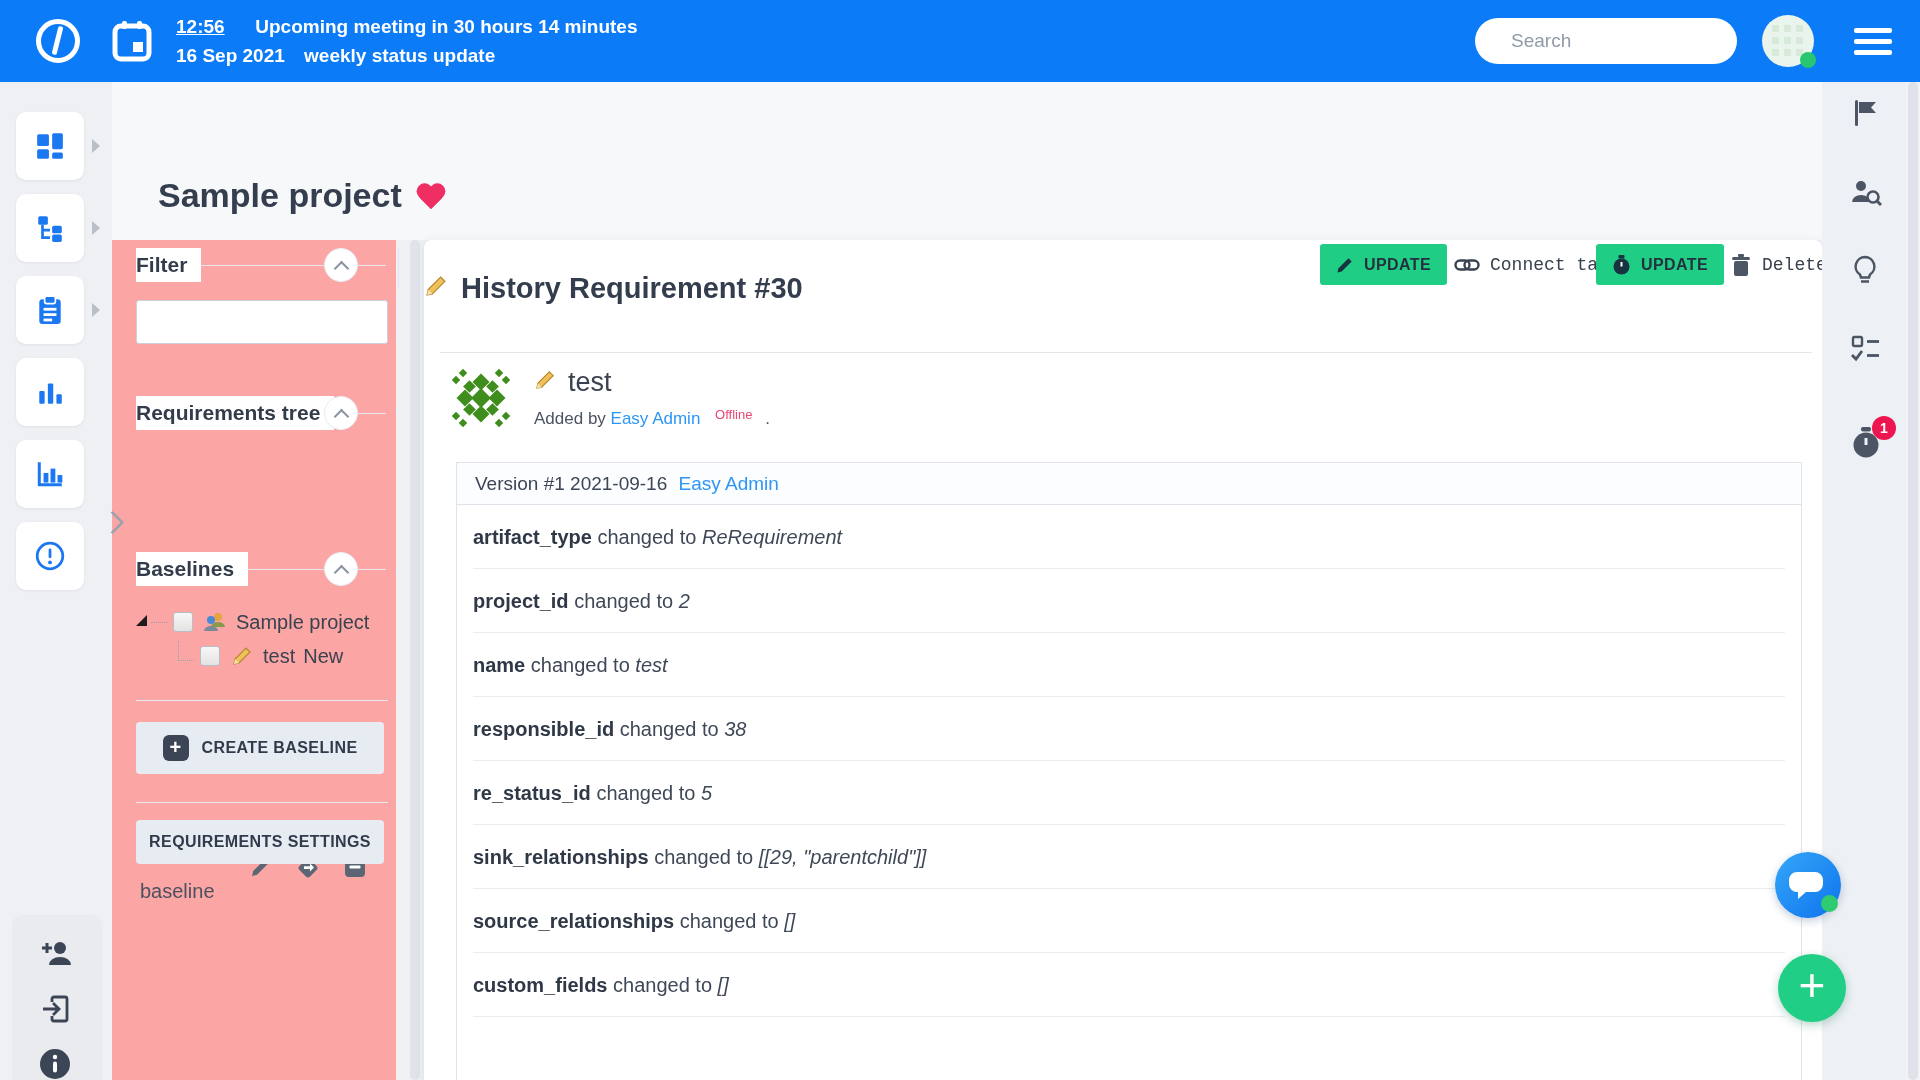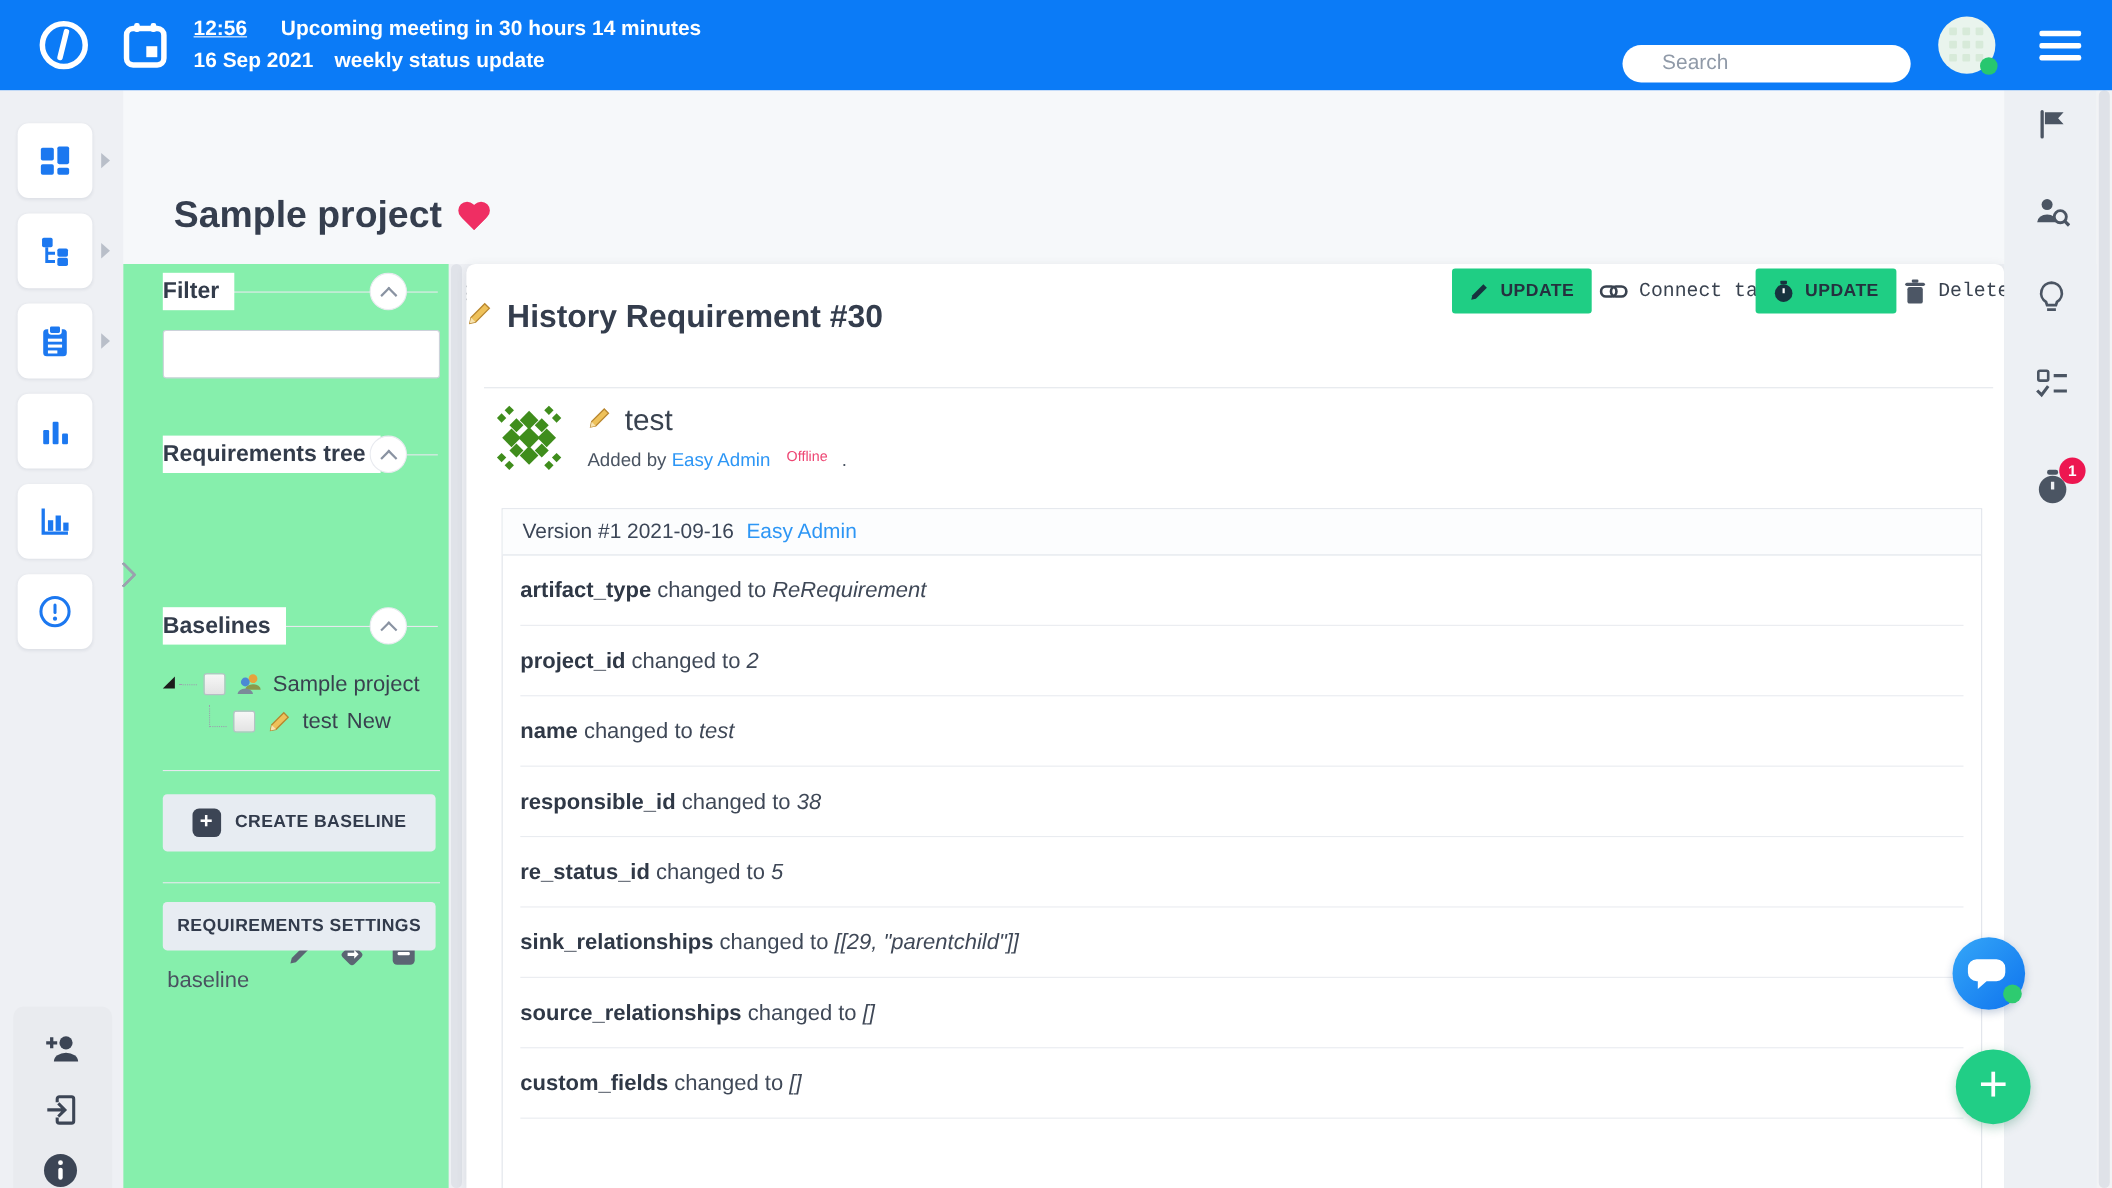--- a/index.html
+++ b/index.html
@@ -9,21 +9,21 @@
 
   
   .topbar { position:absolute; left:0; top:0; width:1920px; height:82px; background:#0b7bf7; z-index:30; }
   .logo { position:absolute; left:36px; top:19px; width:44px; height:44px; border:5px solid #fff; border-radius:50%; }
   .logo .slash { position:absolute; left:14px; top:2px; width:5px; height:29px; background:#fff; transform:rotate(14deg); border-radius:2px; }
   .cal-icon { position:absolute; left:112px; top:20px; }
   .topbar-text { position:absolute; left:176px; top:12px; color:#fff; }
   .tb-line { height:29px; line-height:29px; font-size:19px; font-weight:600; white-space:nowrap; }
   .tb-line .lbl1 { display:inline-block; min-width:60px; margin-right:14px;text-decoration:underline; }
   .tb-line .lbl2 { display:inline-block; min-width:104px; margin-right:14px; }
-  .search-pill { position:absolute; left:1475px; top:18px; width:262px; height:34px; border-radius:23px; background:#fff; border:none; outline:none; padding:0 20px 0 36px; font-size:19px; color:#39414f;margin-top:23px; }
+  .search-pill { position:absolute; left:1475px; top:18px; width:262px; height:46px; border-radius:23px; background:#fff; border:none; outline:none; padding:0 20px 0 36px; font-size:19px; color:#39414f; }
   .search-pill::placeholder { color:#909aa8; }
   .avatar-top { position:absolute; left:1762px; top:15px; width:52px; height:52px; border-radius:50%; background:#e9f4ed; overflow:hidden; }
   .avatar-dot { position:absolute; left:1800px; top:52px; width:16px; height:16px; border-radius:50%; background:#27c76f; }
   .hamburger { position:absolute; left:1854px; top:28px; width:38px; height:28px; cursor:pointer; }
   .hamburger span { display:block; width:38px; height:5px; margin-bottom:6px; background:#fff; border-radius:2px; }
 
   
   .band { position:absolute; left:0; top:82px; width:1920px; height:158px; background:#f6f8fa; }
   .project-title { position:absolute; left:158px; top:94px; font-size:34px; font-weight:600; color:#353e4e; display:flex; align-items:center; }
   .heart { position:relative; display:inline-block; width:30px; height:27px; margin-left:14px; top:2px; }
@@ -43,21 +43,21 @@
   
   .left-rail { position:absolute; left:0; top:82px; width:112px; height:998px; background:#eef0f4; z-index:5; }
   .rail-card { position:absolute; left:16px; width:68px; height:68px; background:#fff; border-radius:10px; box-shadow:0 1px 3px rgba(20,30,50,.07); display:flex; align-items:center; justify-content:center; cursor:pointer; }
   .rail-chevron { position:absolute; left:92px; width:0; height:0; border-top:7px solid transparent; border-bottom:7px solid transparent; border-left:8px solid #b9bfc9; }
   .panel-expander { position:absolute; left:100px; top:510px; width:26px; height:30px; z-index:9; cursor:pointer; }
   .panel-expander:before { content:""; position:absolute; left:4px; top:4px; width:14px; height:14px; border-top:3.5px solid #9aa2ae; border-right:3.5px solid #9aa2ae; transform:rotate(45deg); border-radius:2px; }
   .rail-bottom { position:absolute; left:12px; top:833px; width:90px; height:165px; background:#e9ebef; border-radius:10px 10px 0 0; }
   .rail-b-icon { position:absolute; left:28px; cursor:pointer; }
 
   
-  .filter-panel { position:absolute; left:112px; top:240px; width:296px; height:840px; background:#86efac; }
+  .filter-panel { position:absolute; left:100px; top:240px; width:296px; height:840px; background:#fca5a5; }
   .sec-head { position:absolute; left:36px; right:10px; height:34px; }
   .sec-head .title { position:relative; z-index:2; background:#fff; padding-right:14px; font-size:21px; font-weight:700; color:#333c4b; line-height:34px; display:inline-block; }
   .sec-head .rule { position:absolute; left:0; right:0; top:17px; height:1px; background:#e6e9ee; }
   .collapse-btn { position:absolute; right:28px; top:0; width:34px; height:34px; border-radius:50%; background:#fff; border:1px solid #e8eaef; z-index:3; cursor:pointer; }
   .collapse-btn:before { content:""; position:absolute; left:11px; top:14px; width:9px; height:9px; border-left:2px solid #8a93a2; border-top:2px solid #8a93a2; transform:rotate(45deg); }
   .filter-input { position:absolute; left:36px; top:60px; width:252px; height:44px; border:1px solid #ccd2da; border-radius:3px; background:#fff; font-size:18px; padding:0 10px; color:#39414f; outline:none; }
 
   .tree { position:absolute; left:36px; top:365px; font-size:20px; color:#39424f; }
   .tree-row { display:flex; align-items:center; height:34px; white-space:nowrap; }
   .tree-expander { width:0; height:0; border-bottom:11px solid #1c1c1c; border-left:11px solid transparent; margin-right:4px; position:relative; top:-2px; }

